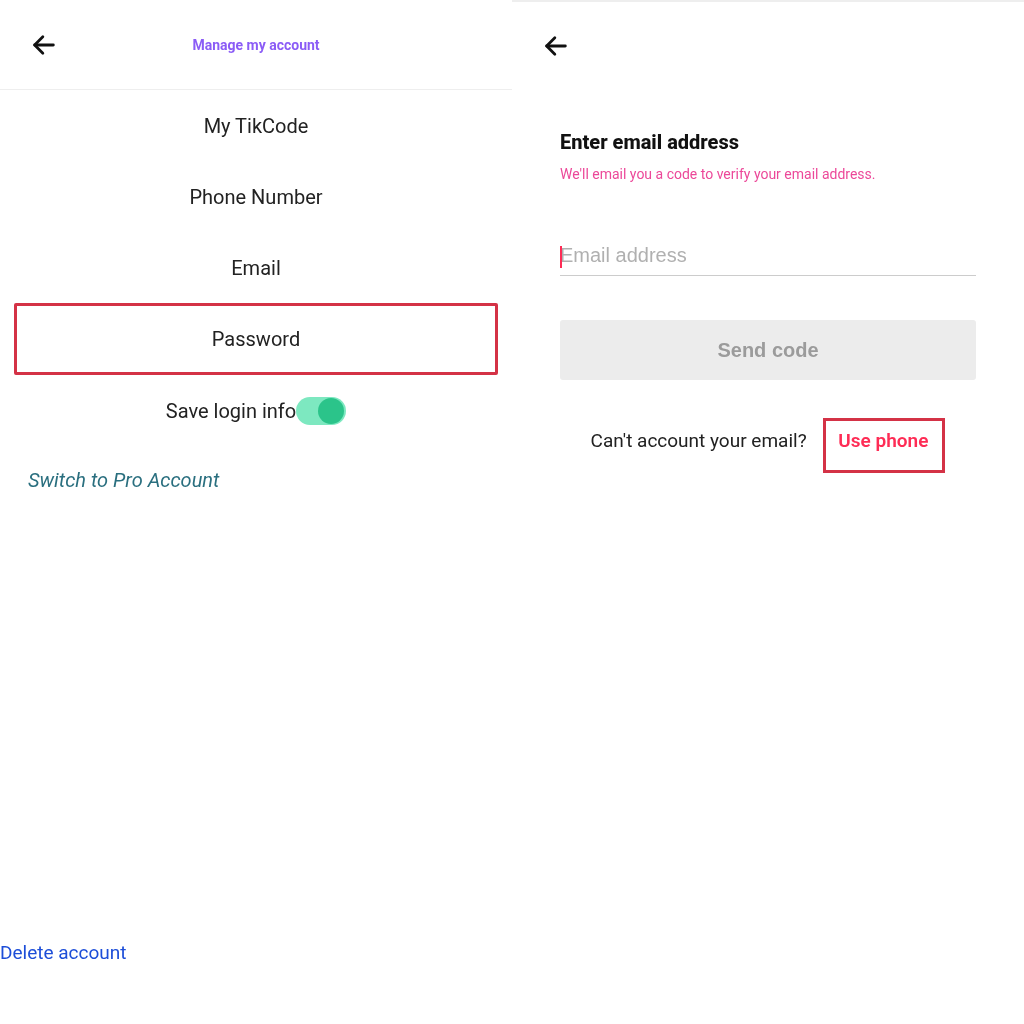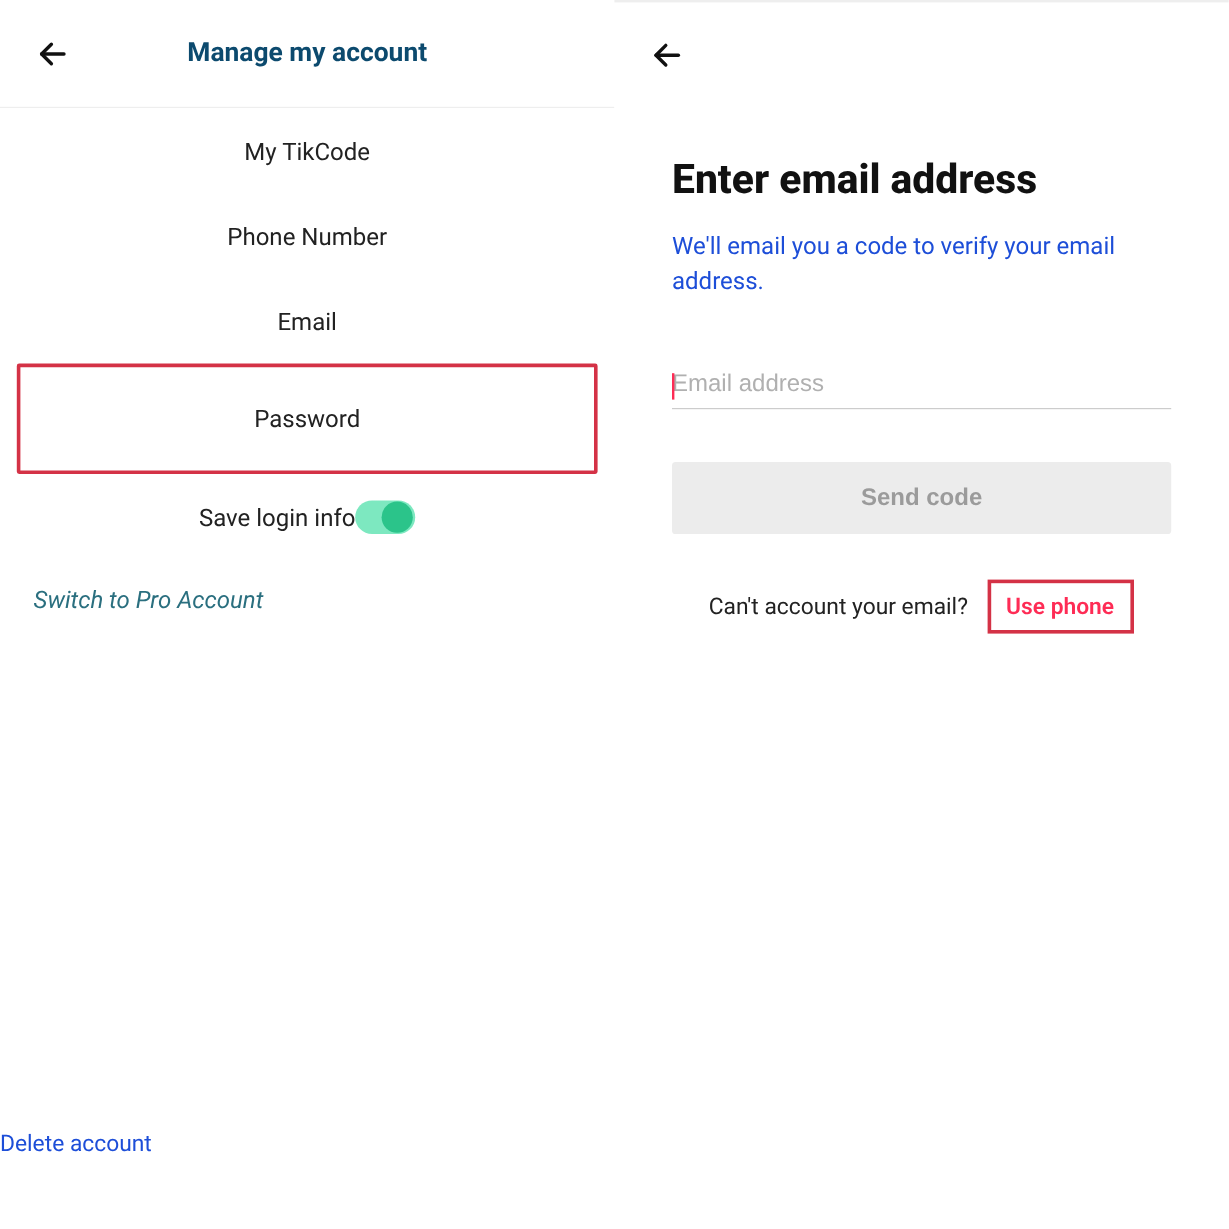--- a/index.html
+++ b/index.html
@@ -36,23 +36,23 @@
       align-items: center;
       justify-content: center;
       width: 32px;
       height: 32px;
       cursor: pointer;
     }
     .back-arrow svg { width: 28px; height: 28px; }
     .header-title {
       flex: 1;
       text-align: center;
-      font-size: 22px;
+      font-size: 14px;
       font-weight: 700;
-      color: #0c4a6e;
+      color: #8b5cf6;
       margin-right: 32px; 
     }
     
     .menu {
       padding: 0 0;
     }
     .menu-item {
       display: flex;
       align-items: center;
       justify-content: center;
@@ -62,21 +62,21 @@
     }
     .menu-item span.label {
       font-size: 20px;
       color: #222;
     }
     .menu-item.highlighted {
       border: 3px solid #d43246;
       border-radius: 2px;
       margin: 0 14px;
       padding: 0 14px;
-      height: 92px;
+      height: 72px;
     }
     .toggle {
       width: 50px;
       height: 28px;
       border-radius: 14px;
       position: relative;
       background: linear-gradient(to right, #7de8c0 0%, #7de8c0 100%);
     }
     .toggle .knob {
       position: absolute;
@@ -102,29 +102,29 @@
       text-align: left;
       font-size: 19px;
       color: #1d4ed8;
       cursor: pointer;
     }
     
     .email-body {
       padding: 24px 48px 0 48px;
     }
     .email-heading {
-      font-size: 34px;
+      font-size: 20px;
       font-weight: 800;
       color: #111;
       margin-top: 16px;
-      margin-bottom: 21px;
+      margin-bottom: 10px;
     }
     .email-sub {
-      font-size: 20px;
-      color: #1d4ed8;
+      font-size: 14px;
+      color: #ec4899;
       line-height: 1.45;
       margin-bottom: 60px;
     }
     .email-input-wrap {
       border-bottom: 1px solid #ccc;
       padding-bottom: 8px;
       margin-bottom: 44px;
       position: relative;
     }
     .email-input {
@@ -164,21 +164,21 @@
       color: #222;
     }
     .use-phone {
       color: #fe2c55;
       font-weight: 600;
       cursor: pointer;
       display: inline-block;
     }
     .use-phone-box {
       border: 3px solid #d43246;
-      padding: 8px 14px 8px 12px;
+      padding: 8px 14px 18px 12px;
       margin-left: 12px;
       display: inline-block;
     }
   </style>
 </head>
 <body>
 
 <div class="pane pane-left">
   <div class="header">
     <span class="back-arrow">

